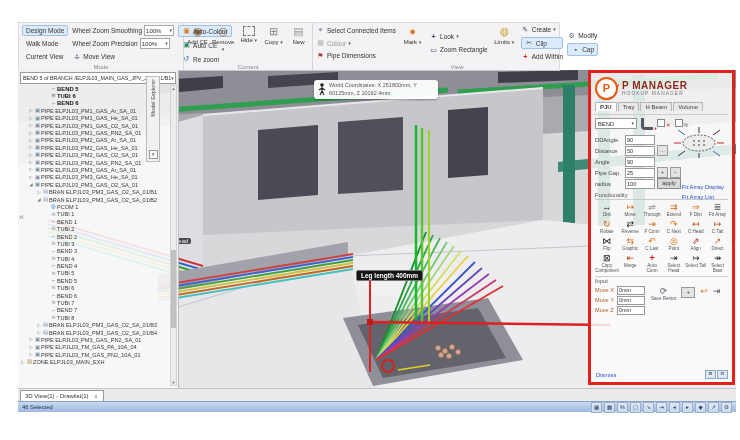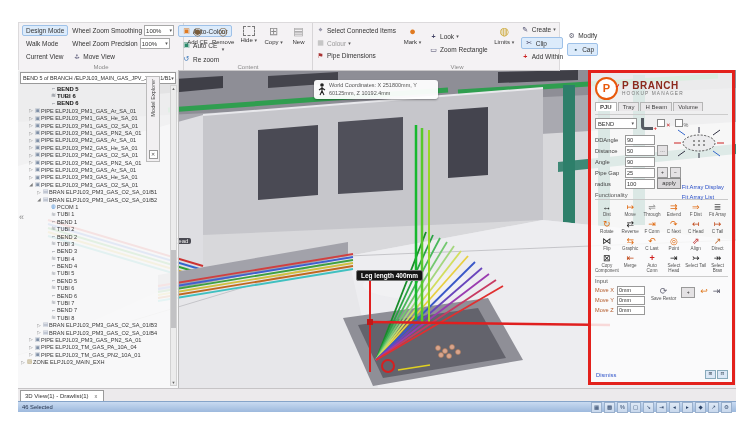--- a/index.html
+++ b/index.html
@@ -573,21 +573,21 @@
   <span class="vtext">Model Explorer</span>
   <span class="vclose">✕</span>
 </div>
 <div id="tree-collapse" class="abs">«</div>
 
 <div id="hookup-panel" class="abs">
   <div id="hp-inner">
     <div id="hp-header">
       <div id="hp-logo">P</div>
       <div>
-        <div id="hp-title">P BRANCH</div>
+        <div id="hp-title">P MANAGER</div>
         <div id="hp-subtitle">HOOKUP MANAGER</div>
       </div>
     </div>
     <div id="hp-tabs">
       <span class="hp-tab active">PJU</span>
       <span class="hp-tab">Tray</span>
       <span class="hp-tab">H Beam</span>
       <span class="hp-tab">Volume</span>
     </div>
     <div id="hp-controls">

